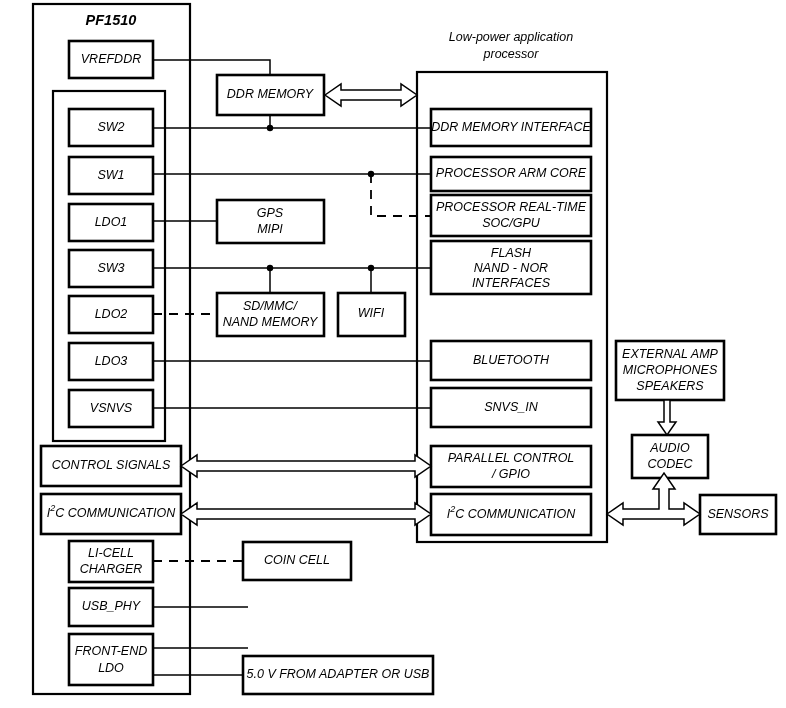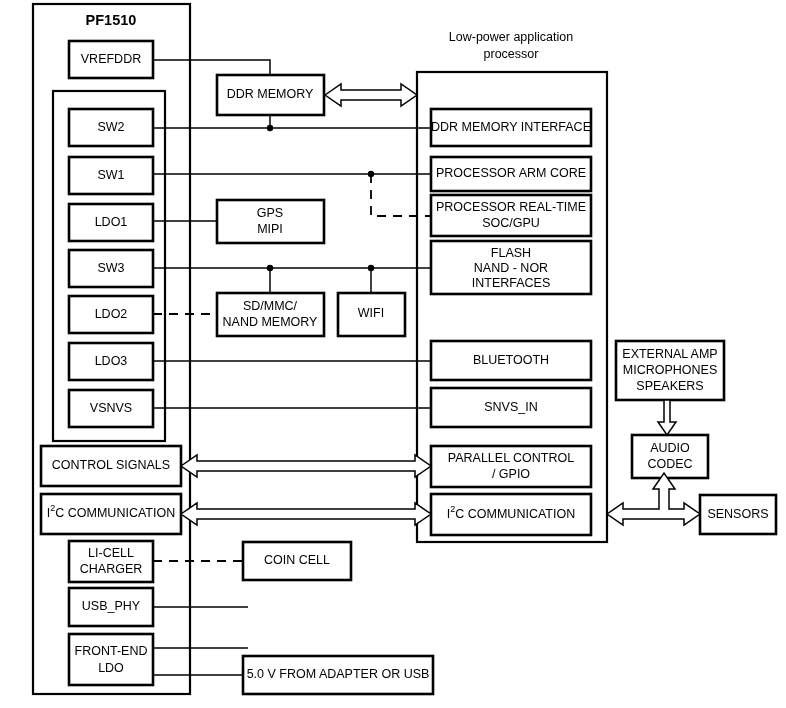--- a/index.html
+++ b/index.html
@@ -1,18 +1,18 @@
 <!DOCTYPE html>
 <html><head>
 <meta charset="utf-8">
 <style>
   html,body{margin:0;padding:0;background:#ffffff;}
   body{width:786px;height:708px;overflow:hidden;
        font-family:"Liberation Sans","DejaVu Sans",sans-serif;}
-  #stage{position:relative;width:786px;height:708px;}
+  #stage{position:relative;width:786px;height:708px;font-style:italic;}
   svg{display:block;}
   .blk{fill:#ffffff;stroke:#000000;stroke-width:2.6;}
   .cont{fill:none;stroke:#000000;stroke-width:2.2;}
   .cont-inner{fill:none;stroke:#000000;stroke-width:2.2;}
   .wire{stroke:#000000;stroke-width:1.5;fill:none;}
   .wire-dash{stroke:#000000;stroke-width:1.8;fill:none;stroke-dasharray:9 7;}
   .bus{fill:#ffffff;stroke:#000000;stroke-width:1.5;}
   .dot{fill:#000000;}
   text{fill:#000000;font-family:"Liberation Sans","DejaVu Sans",sans-serif;}
   .t{font-size:12.5px;text-anchor:middle;dominant-baseline:middle;}

